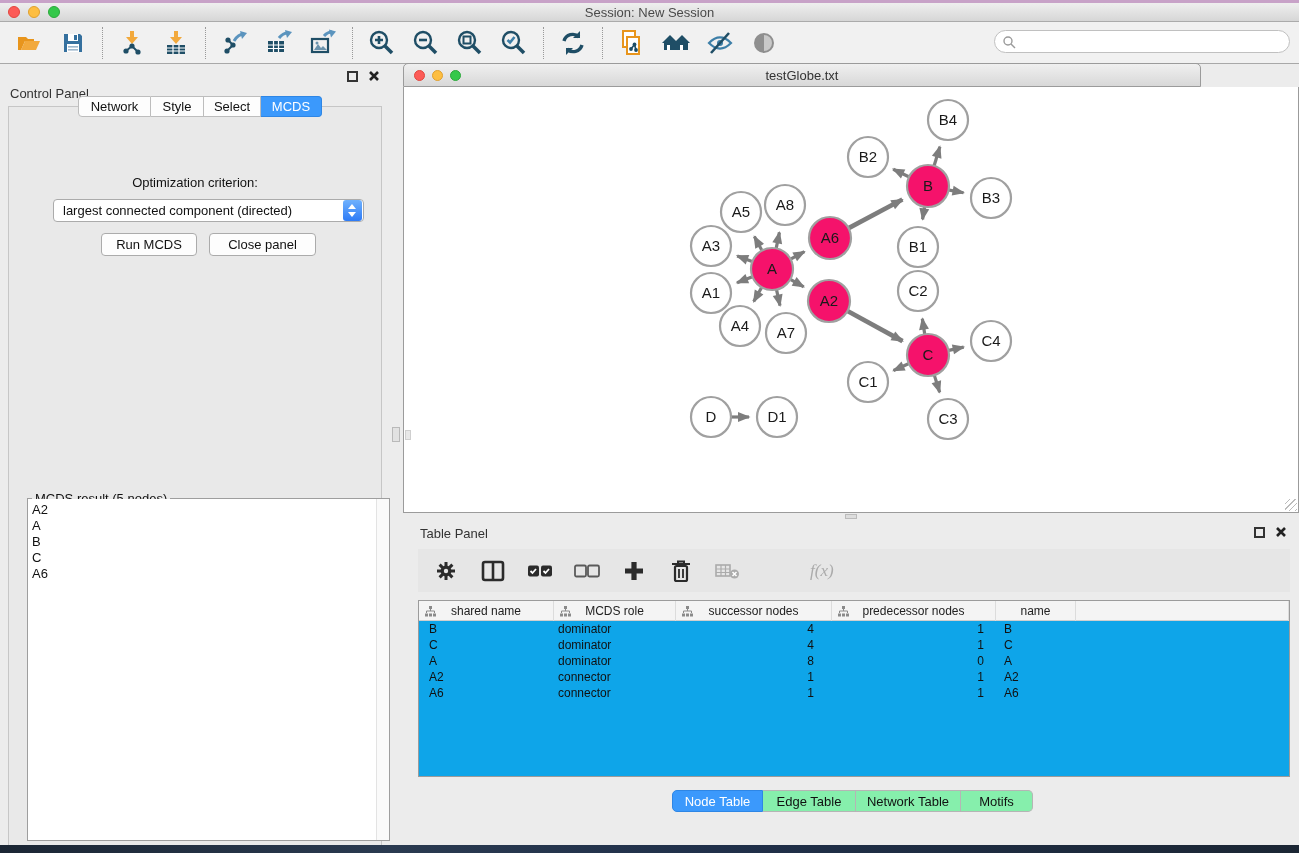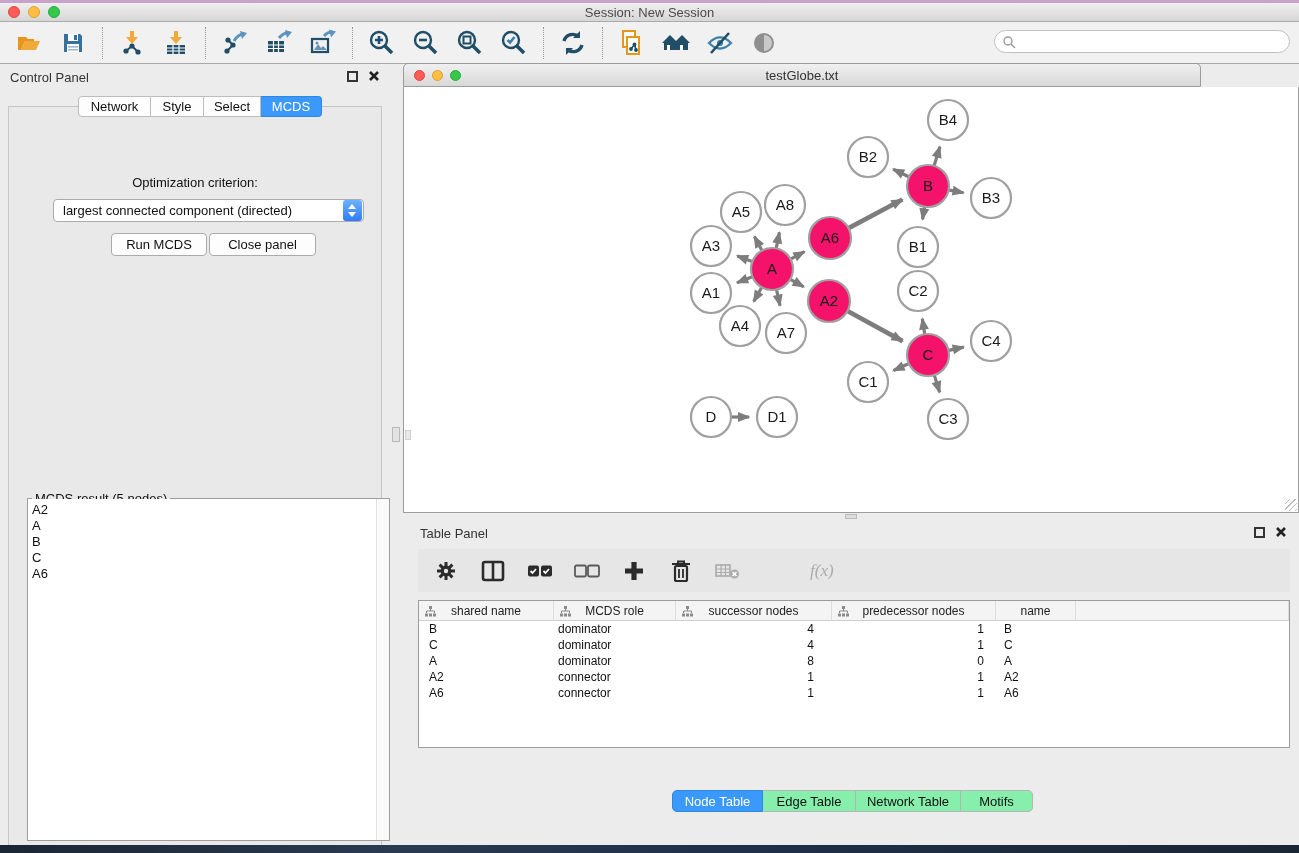--- a/index.html
+++ b/index.html
@@ -25,21 +25,21 @@
   .tb-group { display:flex; align-items:center; gap:14px; padding:0 14px; }
   .tb-sep { width:1px; height:32px; border-left:1px dotted #999; }
   .tb-icon { width:30px; height:30px; display:flex; align-items:center; justify-content:center; cursor:default; }
   .searchbox { position:absolute; right:9px; top:8px; width:296px; height:23px; background:#fff;
     border:1px solid #C0C0C0; border-radius:12px; display:flex; align-items:center; padding-left:7px; }
   .searchbox input { border:none; outline:none; flex:1; font-size:12px; background:transparent; height:18px; }
 
   
   .control-panel { position:absolute; left:0; top:64px; width:390px; height:753px; background:#ECECEC; }
   .cp-header { position:absolute; left:0; top:0; width:100%; height:26px; }
-  .cp-title { position:absolute; left:10px; top:6px; font-size:13px; color:#333; }
+  .cp-title { position:absolute; left:10px; top:22px; font-size:13px; color:#333; }
   .panel-btns { position:absolute; right:10px; top:6px; display:flex; gap:10px; align-items:center; }
   .float-icon { width:11px; height:11px; border:2px solid #333; background:transparent; }
   .cp-tabs { position:absolute; left:78px; top:32px; display:flex; z-index:3; }
   .cp-tab { height:21px; background:#FDFDFD; border:1px solid #BDBDBD; border-left:none;
     font-size:13px; color:#111; display:flex; align-items:center; justify-content:center; cursor:default; }
   .cp-tab:first-child { border-left:1px solid #BDBDBD; border-radius:4px 0 0 4px; }
   .cp-tab:last-child { border-radius:0 4px 4px 0; }
   .cp-tab.active { background:#3B99FC; border-color:#2E86E5; color:#fff; }
   .cp-content { position:absolute; left:8px; top:42px; width:374px; height:761px; height:760px;
     background:#E9E9E9; border:1px solid #C6C6C6; }
@@ -50,21 +50,21 @@
   .combo-text { flex:1; font-size:13px; color:#111; padding-left:9px; white-space:nowrap; overflow:hidden; }
   .combo-step { width:19px; height:21px; margin-right:1px; border-radius:3px;
     background:linear-gradient(#6FB1FD,#2E7BF6); position:relative; }
   .combo-step:before, .combo-step:after { content:""; position:absolute; left:5px;
     border-left:4.5px solid transparent; border-right:4.5px solid transparent; }
   .combo-step:before { top:4px; border-bottom:5px solid #fff; }
   .combo-step:after { bottom:4px; border-top:5px solid #fff; }
   .cp-btn { position:absolute; height:23px; background:#FDFDFD; border:1px solid #ABABAB;
     border-radius:4px; font-size:13px; color:#111; display:flex; align-items:center;
     justify-content:center; cursor:default; }
-  .btn-run { left:92px; top:126px; width:96px;margin-left:10px; }
+  .btn-run { left:92px; top:126px; width:96px; }
   .btn-close { left:200px; top:126px; width:107px; }
   .result-fieldset { position:absolute; left:18px; top:391px; width:363px; height:343px;
     border:1px solid #9E9E9E; }
   .result-legend { position:absolute; left:4px; top:-8px; background:#E9E9E9; padding:0 3px;
     font-size:13px; color:#111; }
   .result-list { position:absolute; inset:0; background:#fff; overflow:hidden; padding:3px 0 0 4px; }
   .result-item { font-size:13px; color:#111; line-height:16px; }
   .result-scroll { position:absolute; right:0; top:0; bottom:0; width:13px; background:#FAFAFA;
     border-left:1px solid #E3E3E3; }
 
@@ -91,21 +91,21 @@
 
   
   .table-panel { position:absolute; left:403px; top:520px; width:896px; height:297px; background:#ECECEC; }
   .tp-title { position:absolute; left:17px; top:6px; font-size:13px; color:#333; }
   .tp-btns { position:absolute; right:12px; top:6px; display:flex; gap:10px; align-items:center; }
   .tp-toolbar { position:absolute; left:15px; top:29px; width:872px; height:43px; background:#E6E6E6;
     display:flex; align-items:center; gap:21px; padding-left:15px; }
   .tp-icon { width:26px; height:26px; display:flex; align-items:center; justify-content:center; cursor:default; }
   .fx-label { font-size:17px; font-family:"Liberation Serif", serif; font-style:italic; color:#ABABAB;margin-left:48px; }
 
-  .data-table { position:absolute; left:15px; top:80px; width:872px; height:148px; background:#ffffff;
+  .data-table { position:absolute; left:15px; top:80px; width:872px; height:177px; background:#0ea5e9;
     border:1px solid #9B9B9B; overflow:hidden; }
   .t-grid { display:grid; grid-template-columns:135px 122px 156px 164px 80px 1fr; }
   .t-head { height:20px; background:#F4F4F4; border-bottom:1px solid #CFCFCF; }
   .t-head .t-hcell { position:relative; display:flex; align-items:center; justify-content:center;
     font-size:12px; color:#222; border-right:1px solid #DCDCDC; height:20px; }
   .t-hcell .hier { position:absolute; left:6px; top:5px; }
   .t-row { height:16px; }
   .t-cell { font-size:12px; color:#111; line-height:16px; white-space:nowrap; overflow:hidden; }
   .c0 { padding-left:10px; } .c1 { padding-left:4px; }
   .c2 { text-align:right; padding-right:18px; } .c3 { text-align:right; padding-right:12px; }

